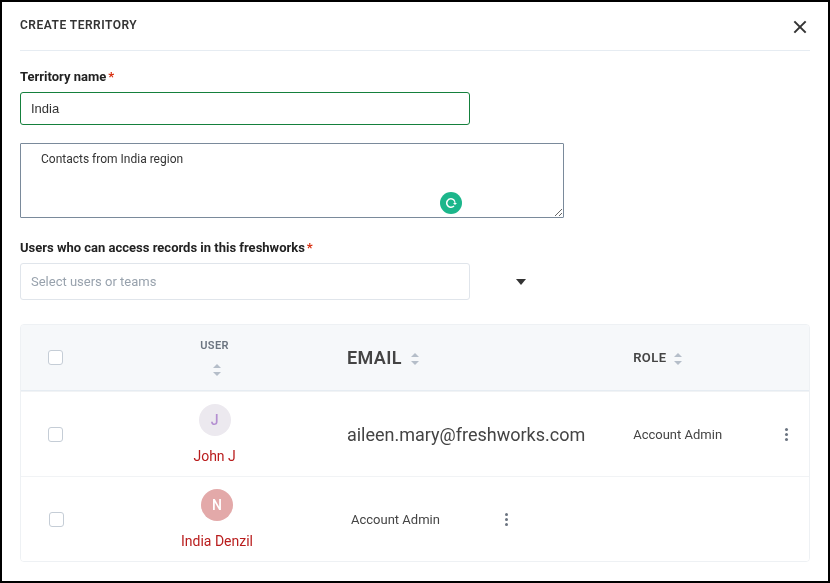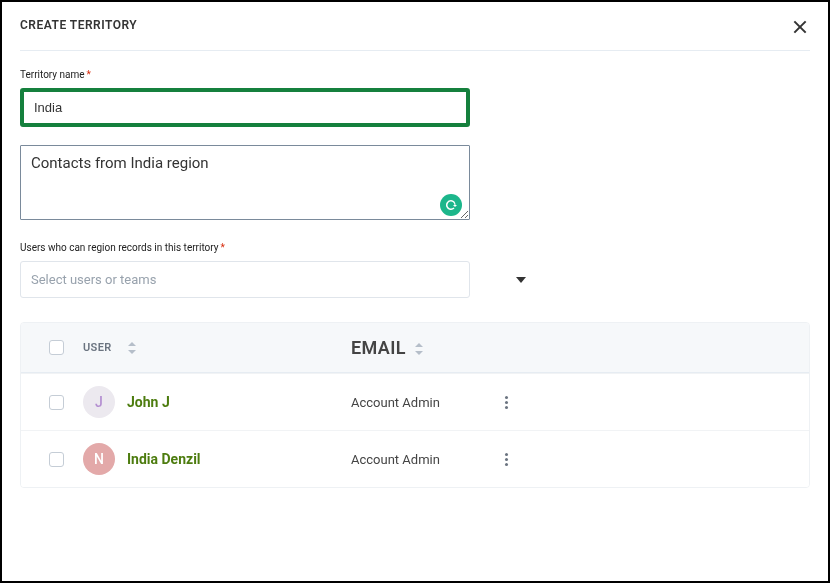--- a/index.html
+++ b/index.html
@@ -5,44 +5,44 @@
     * { box-sizing: border-box; margin: 0; padding: 0; }
     body { font-family: -apple-system, BlinkMacSystemFont, "Segoe UI", Roboto, Helvetica, Arial, sans-serif; width: 830px; height: 583px; background: #fff; border: 2px solid #000; padding: 16px 18px; color: #13171f; }
     .header { display: flex; justify-content: space-between; padding-bottom: 14px; border-bottom: 1px solid #e6ecf2; }
     .header-title { font-size: 12px; font-weight: 600; letter-spacing: 0.5px; color: #333; text-transform: uppercase; }
     .close-btn { background: none; border: none; cursor: pointer; width: 18px; height: 18px; position: relative; }
     .close-btn::before, .close-btn::after { content: ""; position: absolute; top: 8px; left: 0; width: 16px; height: 2px; background: #333; }
     .close-btn::before { transform: rotate(45deg); }
     .close-btn::after { transform: rotate(-45deg); }
 
     .form-group { margin-top: 18px; }
-    .form-label { font-size: 10px; font-weight: 400; color: #222; display: block; margin-bottom: 8px; }
+    .form-label { font-size: 13px; font-weight: 700; color: #222; display: block; margin-bottom: 8px; }
     .required { color: #d72c0d; margin-left: 2px; }
-    .text-input { width: 450px; padding: 8px 10px; font-size: 13px; border: 4px solid #15803d; border-radius: 3px; color: #333; }
+    .text-input { width: 450px; padding: 8px 10px; font-size: 13px; border: 1px solid #15803d; border-radius: 3px; color: #333; }
     .textarea-wrap { position: relative; width: 450px; }
-    .textarea { width: 450px; height: 75px; padding: 8px 10px; font-size: 15px; border: 1px solid #7a8a9b; border-radius: 1px; color: #333; resize: both; font-family: inherit; }
+    .textarea { width: 544px; height: 75px; padding: 8px 20px; font-size: 12px; border: 1px solid #7a8a9b; border-radius: 1px; color: #333; resize: both; font-family: inherit; }
     .grammarly-badge { position: absolute; right: 8px; bottom: 8px; width: 22px; height: 22px; background: #1cb68b; border-radius: 50%; display: flex; align-items: center; justify-content: center; color: #fff; font-size: 12px; font-weight: 700; }
 
     .select-wrap { position: relative; width: 520px; }
     .select-input { width: 450px; padding: 10px 10px; font-size: 13px; border: 1px solid #e0e5eb; border-radius: 3px; color: #98a2ad; background: #fff; cursor: pointer; }
     .select-caret { position: absolute; right: 14px; top: 50%; transform: translateY(-50%); width: 0; height: 0; border-left: 5px solid transparent; border-right: 5px solid transparent; border-top: 6px solid #333; pointer-events: none; }
 
     .user-table { margin-top: 24px; border: 1px solid #eef1f4; border-radius: 4px; overflow: hidden; }
     .thead-row { display: flex; align-items: center; background: #f6f8fa; padding: 14px 8px; font-size: 11px; font-weight: 600; color: #6b7480; text-transform: uppercase; letter-spacing: 0.4px; border-bottom: 1px solid #e6ecf2; }
     .tbody-row { display: flex; align-items: center; background: #fff; padding: 12px 8px; border-top: 1px solid #f1f3f5; }
     .col-check { width: 54px; display: flex; justify-content: center; }
-    .col-user { width: 268px; display: flex; align-items: center; gap: 12px; }
+    .col-user { width: 268px; display: flex; align-items: center; gap: 12px; flex-direction: column; }
     .col-email { width: 290px; font-size: 18px; color: #444; }
     .col-role { width: 140px; font-size: 13px; color: #444; }
     .col-actions { width: 30px; display: flex; justify-content: center; }
     .checkbox { width: 15px; height: 15px; border: 1px solid #c5cdd6; border-radius: 3px; background: #fff; cursor: pointer; }
     .avatar { width: 32px; height: 32px; border-radius: 50%; display: flex; align-items: center; justify-content: center; font-size: 14px; font-weight: 500; }
     .avatar-j { background: #ece9ef; color: #b48fd1; }
     .avatar-n { background: #e3a9a9; color: #fff; }
-    .user-link { color: #4d7c0f; font-weight: 700; font-size: 14px; cursor: pointer; }
+    .user-link { color: #b91c1c; font-weight: 400; font-size: 14px; cursor: pointer; }
     .sort-arrows { display: inline-block; margin-left: 4px; line-height: 0; vertical-align: middle; }
     .sort-arrows svg { width: 8px; height: 12px; }
     .sort-arrows .up { fill: #b5bec9; }
     .sort-arrows .down { fill: #b5bec9; }
     .kebab { display: flex; flex-direction: column; gap: 2px; cursor: pointer; padding: 4px; }
     .kebab span { width: 3px; height: 3px; background: #6b7480; border-radius: 50%; }
     .th-label { display: inline; }
   </style>
 </head>
 <body>
@@ -65,21 +65,21 @@
     <div class="grammarly-badge">
       <svg width="12" height="12" viewBox="0 0 24 24">
           <path d="M12 2a10 10 0 1 0 7.07 17.07l-2.12-2.12A7 7 0 1 1 19 12h-3l4 4 4-4h-3A10 10 0 0 0 12 2z" fill="#fff"></path>
         </svg>
     </div>
   </div>
 </div>
 
 <div class="form-group">
   <label class="form-label">
-    <span>Users who can region records in this territory</span><span class="required">*</span>
+    <span>Users who can access records in this freshworks</span><span class="required">*</span>
   </label>
   <div class="select-wrap">
     <div class="select-input">Select users or teams</div>
     <div class="select-caret"></div>
   </div>
 </div>
 
 <div class="user-table">
   <div class="thead-row">
     <div class="col-check">
@@ -92,31 +92,39 @@
             <polygon class="down" points="0,8 8,8 4,12"></polygon>
           </svg></span>
     </div>
     <div class="col-email">
       <span class="th-label">EMAIL</span>
       <span class="sort-arrows"><svg viewBox="0 0 8 12">
             <polygon class="up" points="4,0 8,4 0,4"></polygon>
             <polygon class="down" points="0,8 8,8 4,12"></polygon>
           </svg></span>
     </div>
+    <div class="col-role">
+      <span class="th-label">ROLE</span>
+      <span class="sort-arrows"><svg viewBox="0 0 8 12">
+            <polygon class="up" points="4,0 8,4 0,4"></polygon>
+            <polygon class="down" points="0,8 8,8 4,12"></polygon>
+          </svg></span>
+    </div>
     <div class="col-actions"></div>
   </div>
 
   <div class="tbody-row">
     <div class="col-check">
       <div class="checkbox"></div>
     </div>
     <div class="col-user">
       <div class="avatar avatar-j">J</div>
       <span class="user-link">John J</span>
     </div>
+    <div class="col-email">aileen.mary@freshworks.com</div>
     <div class="col-role">Account Admin</div>
     <div class="col-actions">
       <div class="kebab">
           <span></span>
           <span></span>
           <span></span>
         </div>
     </div>
   </div>
 

